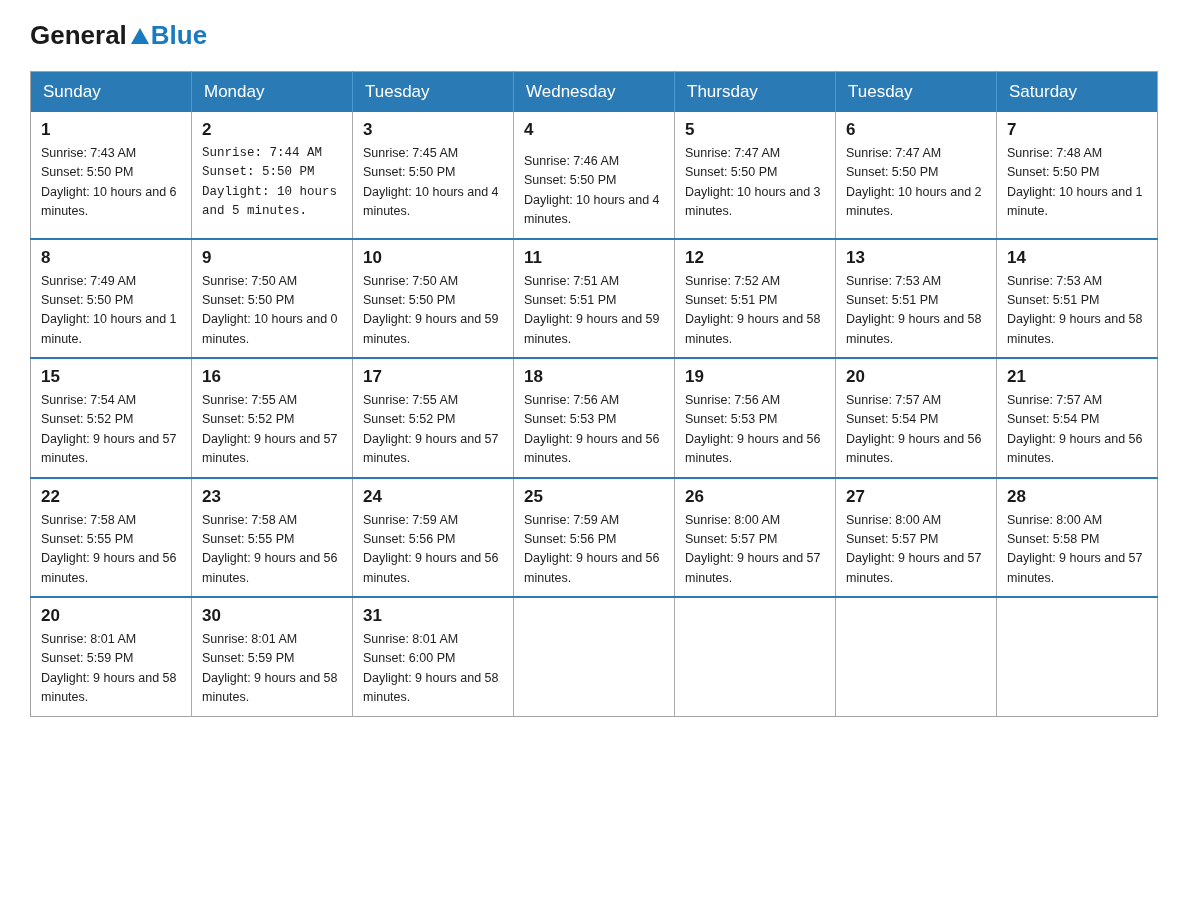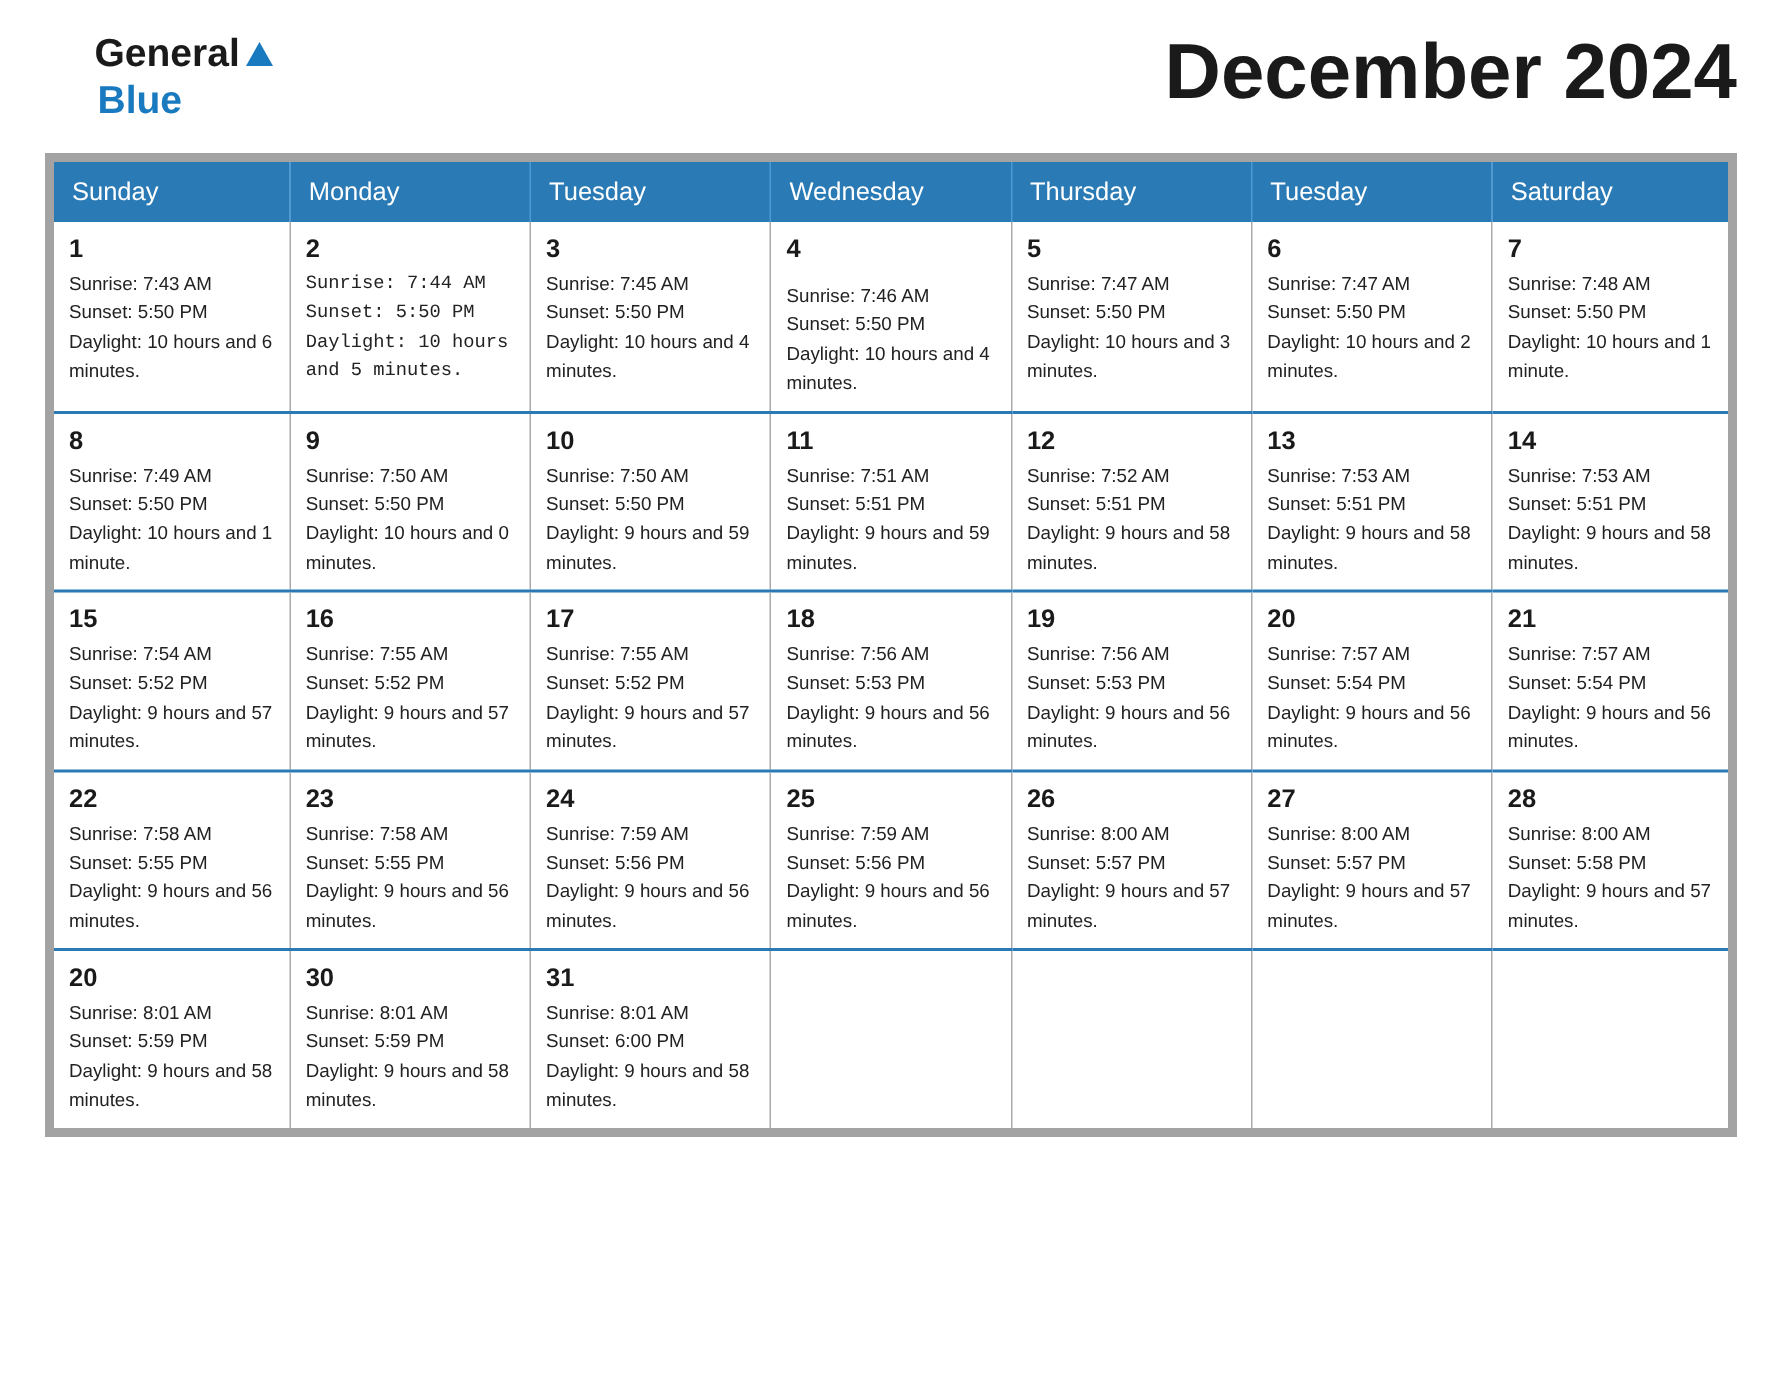--- a/index.html
+++ b/index.html
@@ -37,21 +37,21 @@
       line-height: 1.1;
     }
     .location {
       font-size: 22px;
       color: #333;
       margin-top: 4px;
     }
     .calendar-table {
       width: 100%;
       border-collapse: collapse;
-      border: 6px solid #a3a3a3;
+      border: 1px solid #a3a3a3;
     }
     .calendar-table th {
       background-color: #2a7ab5;
       color: #fff;
       text-align: left;
       padding: 10px 12px;
       font-size: 17px;
       font-weight: normal;
       border-right: 1px solid #4a9ad4;
     }
@@ -84,22 +84,21 @@
     .day-info {
       font-size: 12.5px;
       line-height: 1.55;
       color: #222;
     }
     .empty-cell {
       background: #fff;
     }
     .logo-wrapper {
       display: flex;
-      flex-direction: column;
-      margin-left: 33px;
+      flex-direction: row;
     }
     .logo-row {
       display: flex;
       align-items: center;
     }
     .logo-icon {
       display: inline-flex;
       align-items: flex-end;
       margin-left: 4px;
     }
@@ -120,21 +119,20 @@
   <div class="logo-wrapper">
     <div class="logo-row">
       <span class="logo-general">General</span>
       <span class="logo-icon">
         <span class="tri"></span>
       </span>
     </div>
     <span class="logo-blue" style="font-size:26px;font-weight:bold;color:#1a7abf;">Blue</span>
   </div>
   <div class="title-section">
-    <div class="month-title">December 2024</div>
   </div>
 </div>
 
 <table class="calendar-table">
   <thead>
     <tr>
     <th>Sunday</th>
         <th>Monday</th>
         <th>Tuesday</th>
         <th>Wednesday</th>

